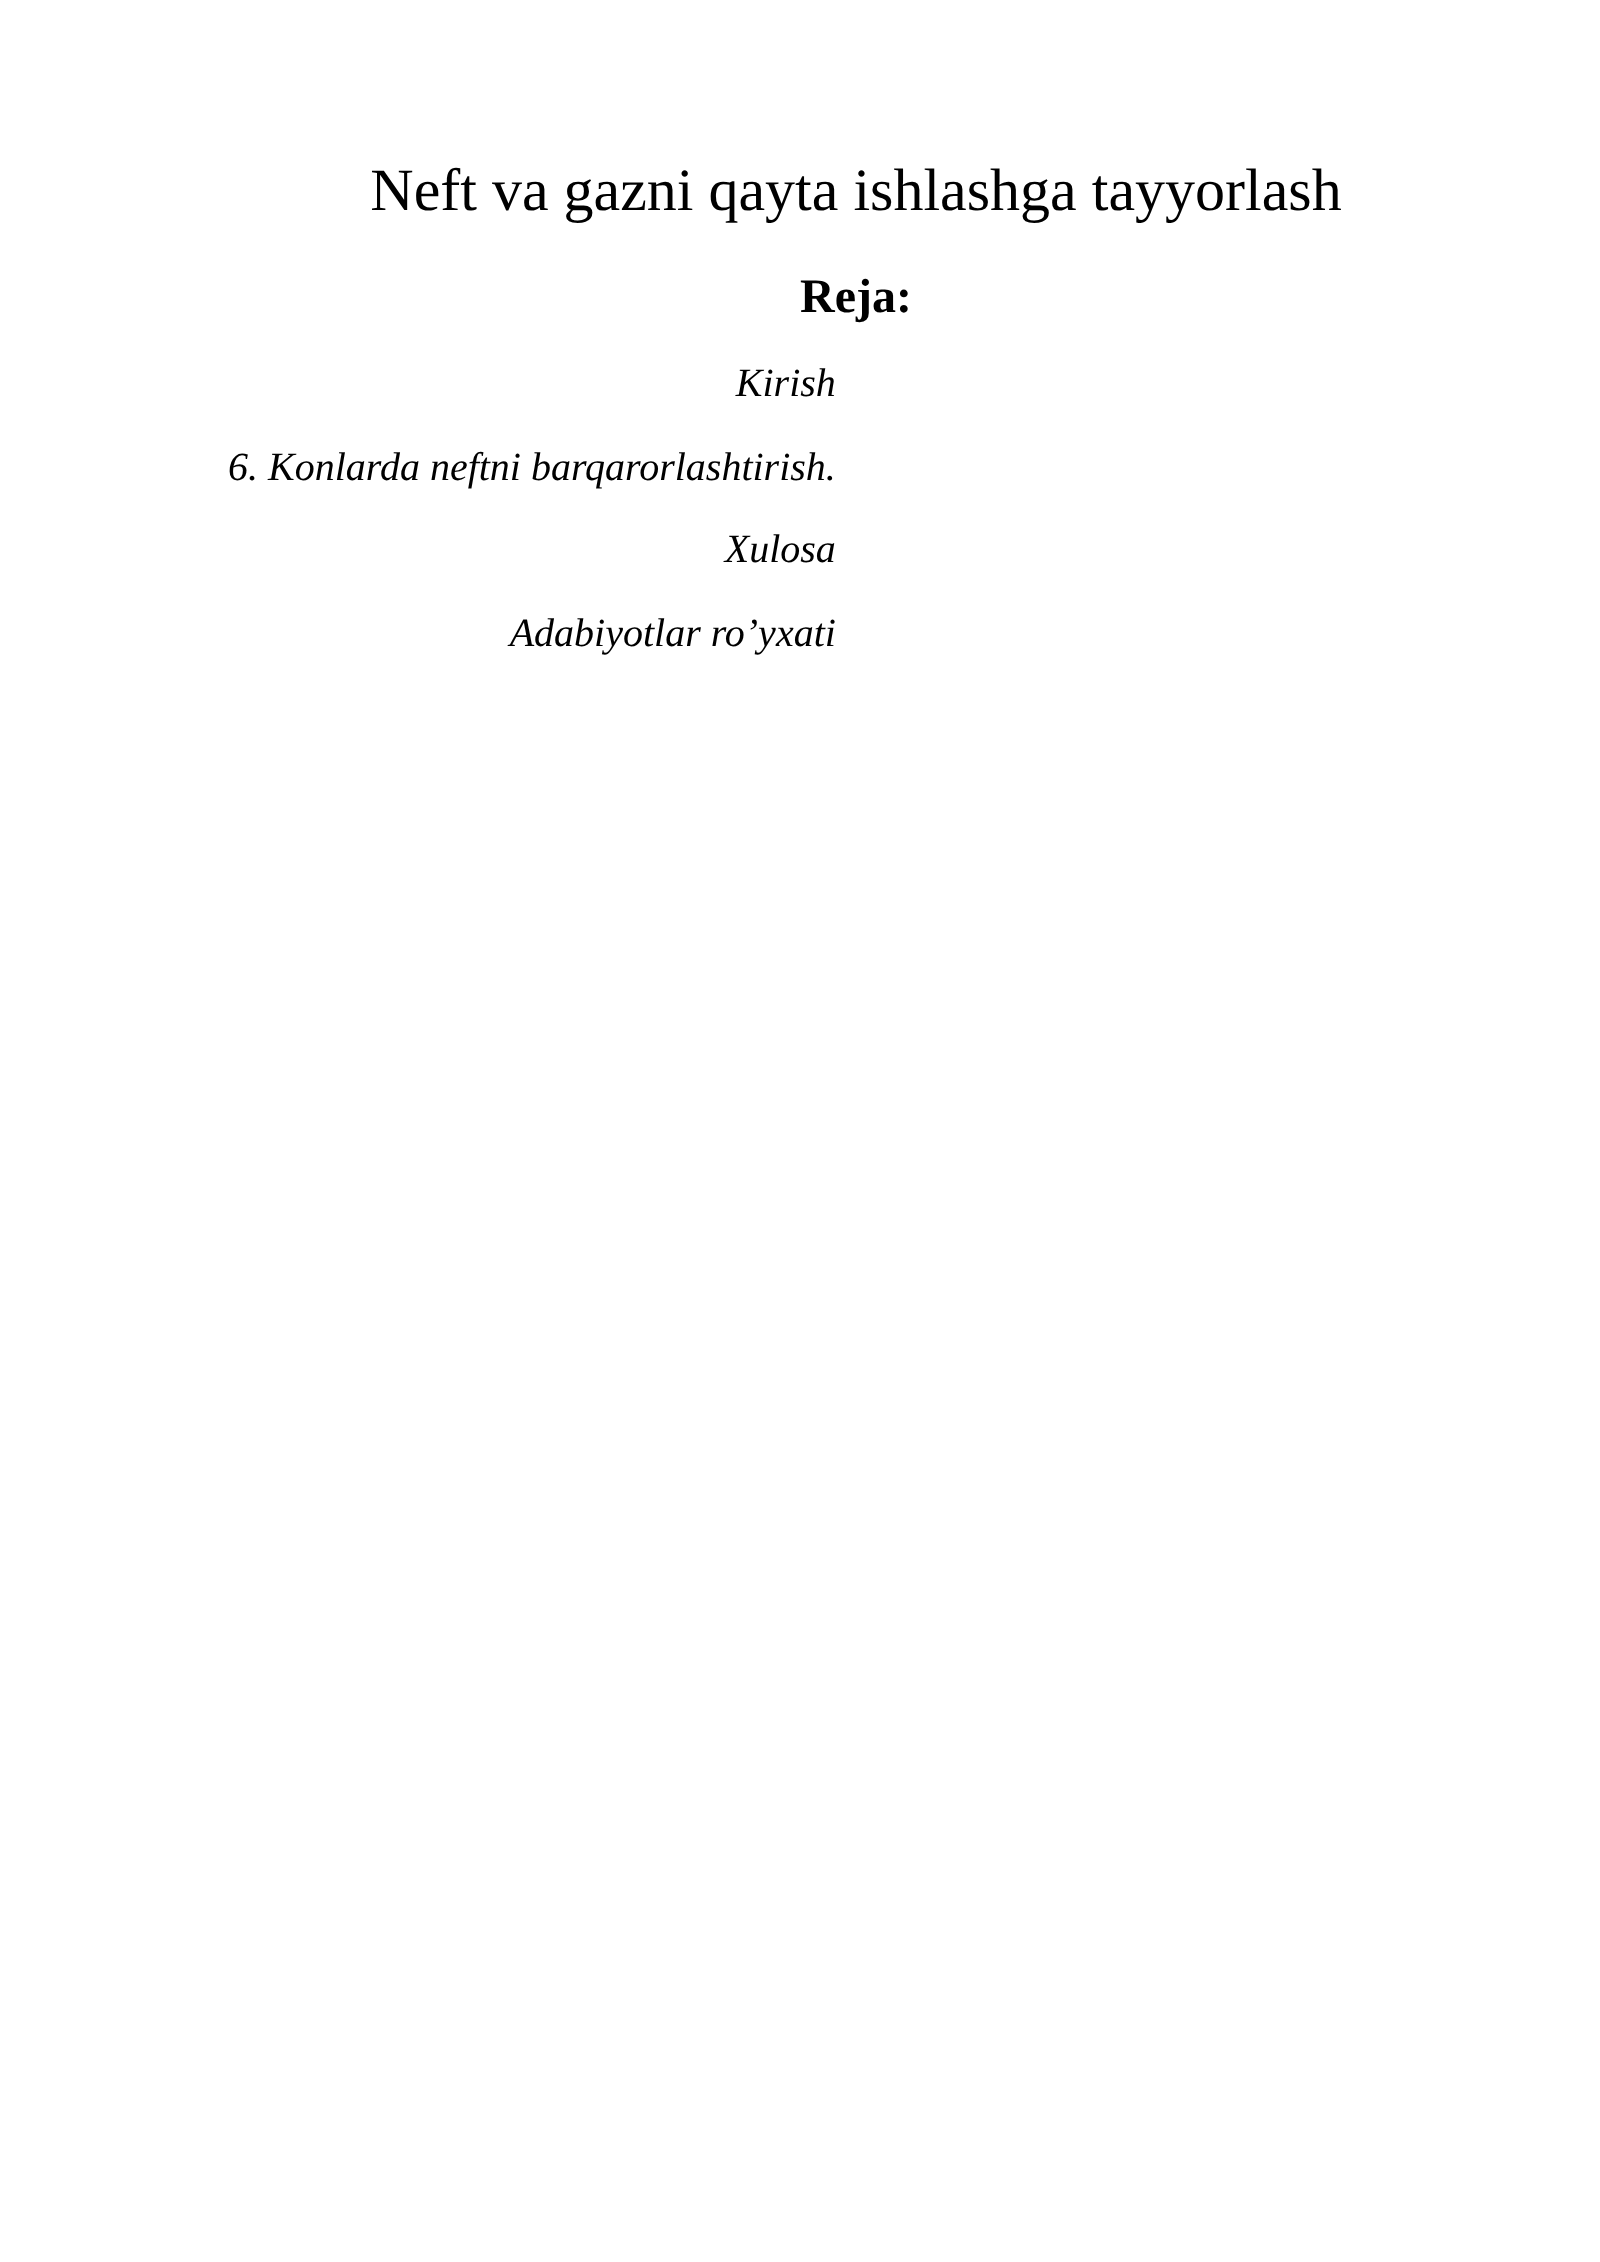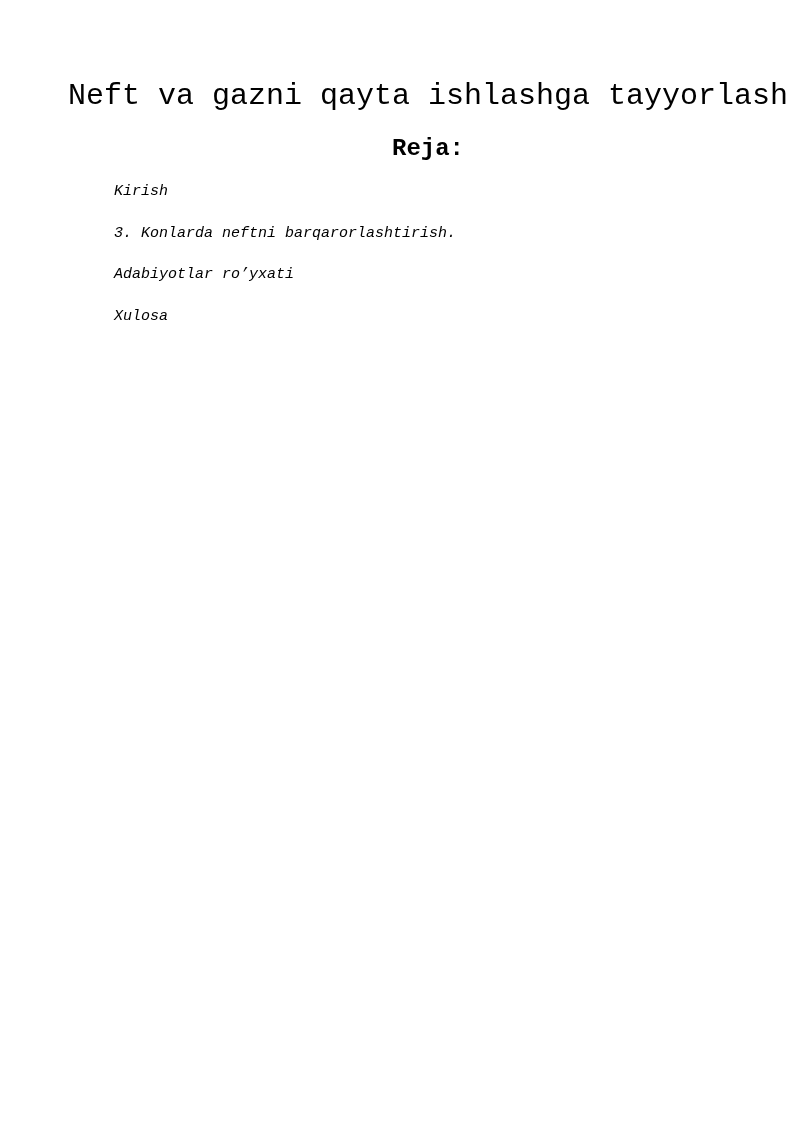--- a/index.html
+++ b/index.html
@@ -13,21 +13,20 @@
       position: relative;
       overflow: hidden;
       font-family: "Liberation Serif", serif;
       color: #000000;
     }
     .page {
       position: absolute;
       left: 0; top: 0;
       width: 648px; height: 1131px;
       background: #ffffff;
-      font-family: Liberation Mono, monospace;
     }
     .title {
       position: absolute;
       left: 0;
       top: 78px;
       width: 856px;
       text-align: center;
       font-size: 30px;
       line-height: 36px;
       font-weight: normal;
@@ -48,32 +47,33 @@
     .toc {
       position: absolute;
       left: 114px;
       top: 178px;
       margin: 0;
       padding: 0;
       list-style: none;
     }
     .toc li {
       font-style: italic;
-      font-size: 15px;
+      font-size: 20px;
       line-height: 28px;
       height: 28px;
       margin-bottom: 13.6px;
       white-space: nowrap;
+      text-align: right;
     }
   </style>
 </head>
 <body>
 
 <div class="page">
   <h1 class="title">Neft va gazni qayta ishlashga tayyorlash</h1>
   <h2 class="subtitle">Reja:</h2>
   <ul class="toc">
     <li>Kirish</li>
-    <li>3. Konlarda neftni barqarorlashtirish.</li>
+    <li>6. Konlarda neftni barqarorlashtirish.</li>
+    <li>Xulosa</li>
     <li>Adabiyotlar ro’yxati</li>
-    <li>Xulosa</li>
   </ul>
 </div>
 
 </body></html>

